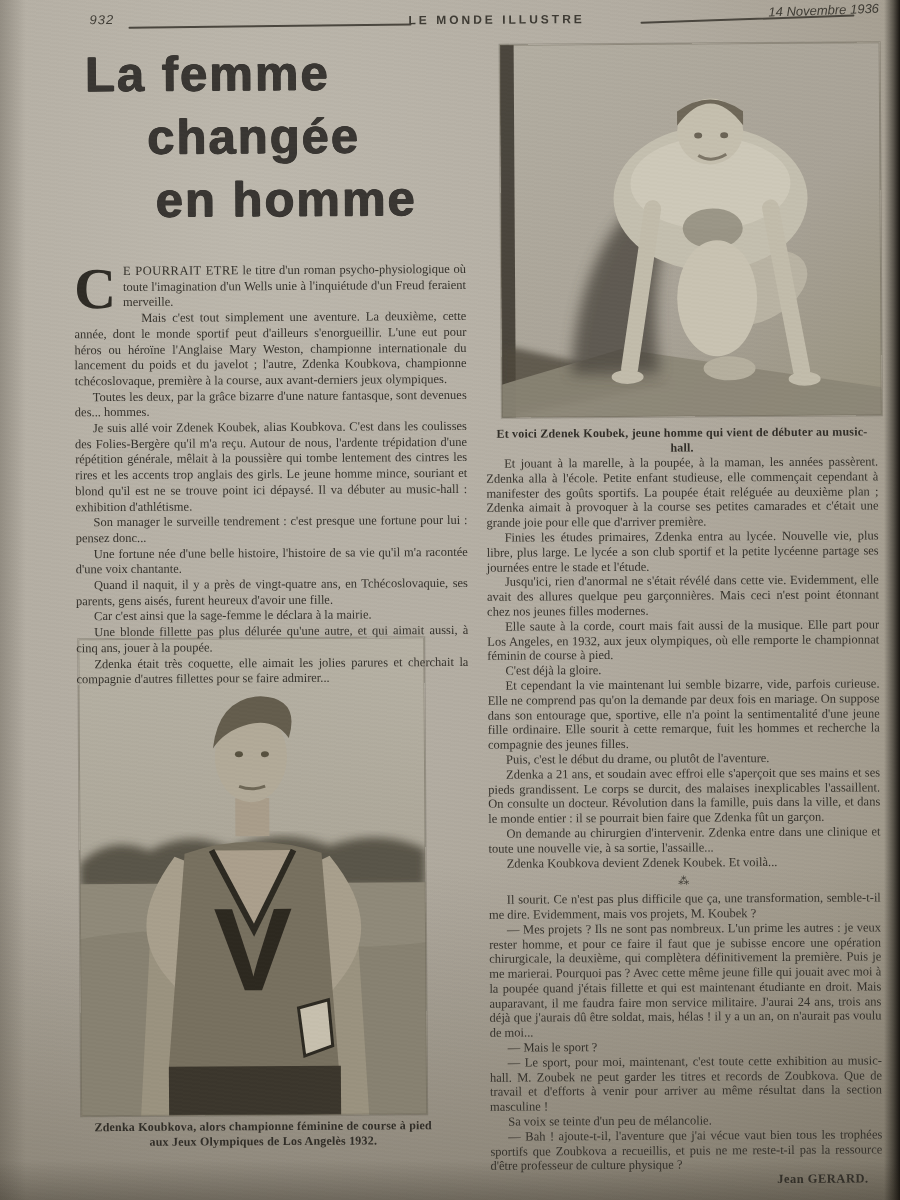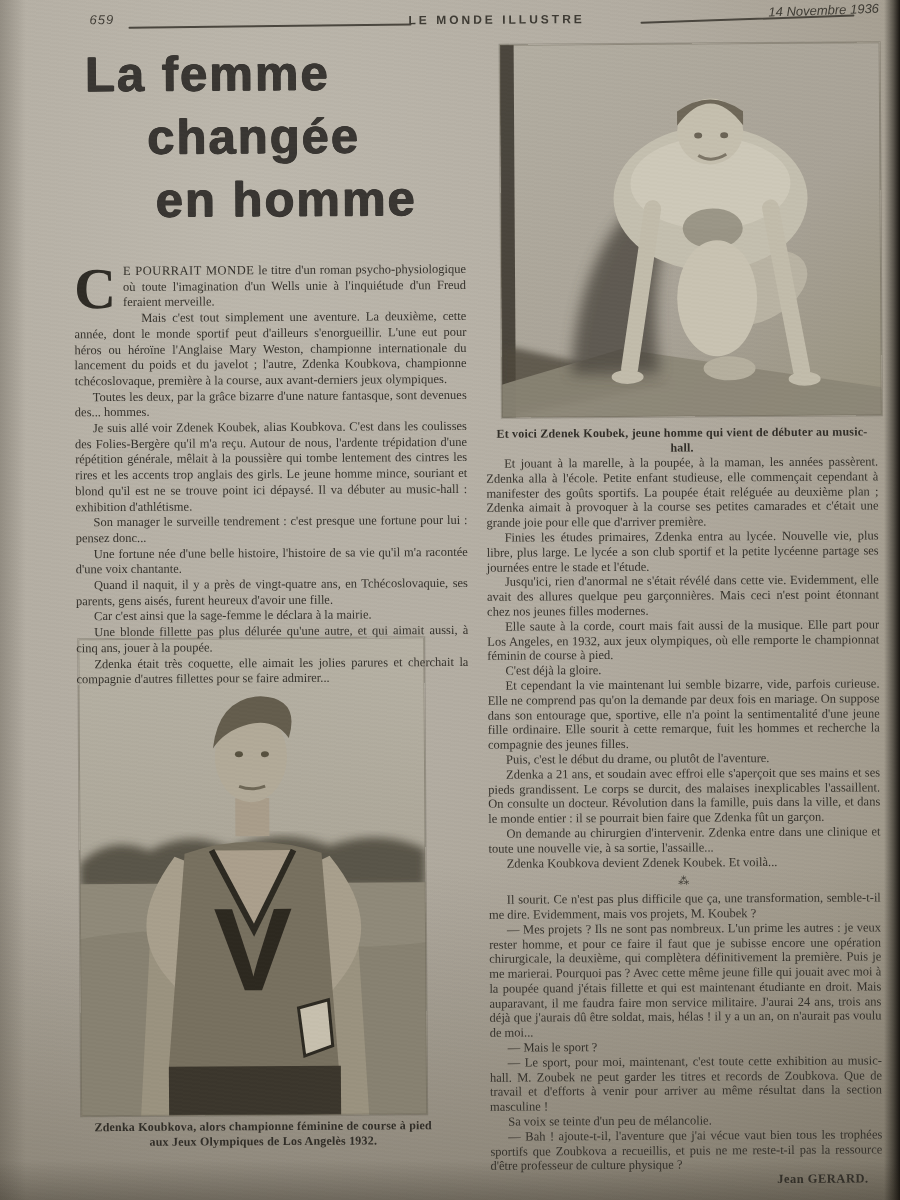--- a/index.html
+++ b/index.html
@@ -65,21 +65,21 @@
     color:#302d27;line-height:15px;letter-spacing:.2px;}
   .caption-right{left:487px;top:427px;width:392px;}
   .caption-left{left:60px;top:1118px;width:400px;}
 </style>
 </head>
 <body>
 
 <div class="page">
   <div class="tilt">
 
-    <div class="hdr-num">659</div>
+    <div class="hdr-num">932</div>
     <div class="hdr-rule1"></div>
     <div class="hdr-title">LE MONDE ILLUSTRE</div>
     <div class="hdr-rule2"></div>
     <div class="hdr-date">14 Novembre 1936</div>
 
     <div class="headline">
       <span class="hl hl1">La femme</span>
       <span class="hl hl2">changée</span>
       <span class="hl hl3">en homme</span>
     </div>
@@ -161,21 +161,21 @@
         <rect width="346" height="477" fill="none" stroke="#6e6859" stroke-width="2" opacity="0.5"></rect>
       </svg>
     </div>
     <div class="caption caption-left">
       <div>Zdenka Koubkova, alors championne féminine de course à pied</div>
       <div>aux Jeux Olympiques de Los Angelès 1932.</div>
     </div>
 
     <div class="col col-left">
       <p class="lead-p">
-        <span class="dropcap">C</span><span class="leadcaps">E POURRAIT MONDE</span><span> le titre d'un roman psycho-physiologique où toute l'imagination d'un Wells unie à l'inquiétude d'un Freud feraient merveille.</span>
+        <span class="dropcap">C</span><span class="leadcaps">E POURRAIT ETRE</span><span> le titre d'un roman psycho-physiologique où toute l'imagination d'un Wells unie à l'inquiétude d'un Freud feraient merveille.</span>
       </p>
       <p>Mais c'est tout simplement une aventure. La deuxième, cette année, dont le monde sportif peut d'ailleurs s'enorgueillir. L'une eut pour héros ou héroïne l'Anglaise Mary Weston, championne internationale du lancement du poids et du javelot ; l'autre, Zdenka Koubkova, championne tchécoslovaque, première à la course, aux avant-derniers jeux olympiques.</p>
       <p>Toutes les deux, par la grâce bizarre d'une nature fantasque, sont devenues des... hommes.</p>
       <p>Je suis allé voir Zdenek Koubek, alias Koubkova. C'est dans les coulisses des Folies-Bergère qu'il m'a reçu. Autour de nous, l'ardente trépidation d'une répétition générale, mêlait à la poussière qui tombe lentement des cintres les rires et les accents trop anglais des girls. Le jeune homme mince, souriant et blond qu'il est ne se trouve point ici dépaysé. Il va débuter au music-hall : exhibition d'athlétisme.</p>
       <p>Son manager le surveille tendrement : c'est presque une fortune pour lui : pensez donc...</p>
       <p>Une fortune née d'une belle histoire, l'histoire de sa vie qu'il m'a racontée d'une voix chantante.</p>
       <p>Quand il naquit, il y a près de vingt-quatre ans, en Tchécoslovaquie, ses parents, gens aisés, furent heureux d'avoir une fille.</p>
       <p>Car c'est ainsi que la sage-femme le déclara à la mairie.</p>
       <p>Une blonde fillette pas plus délurée qu'une autre, et qui aimait aussi, à cinq ans, jouer à la poupée.</p>
       <p>Zdenka était très coquette, elle aimait les jolies parures et cherchait la compagnie d'autres fillettes pour se faire admirer...</p>

